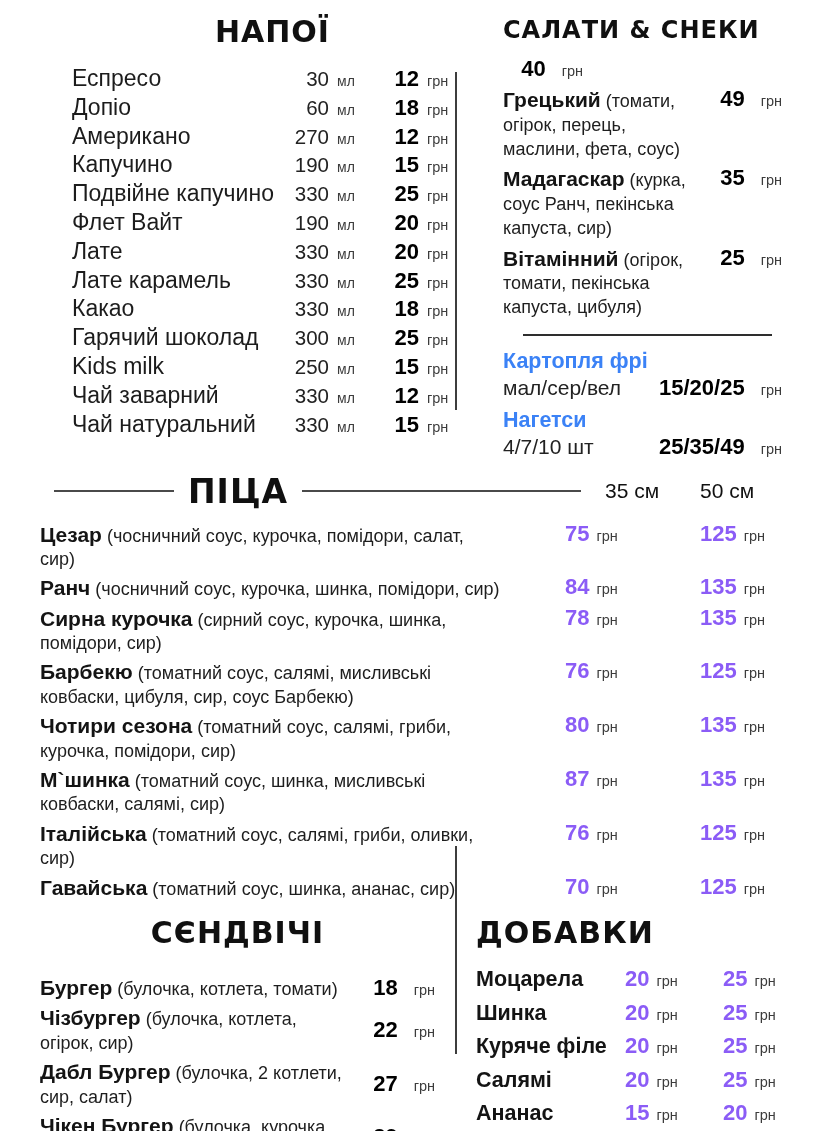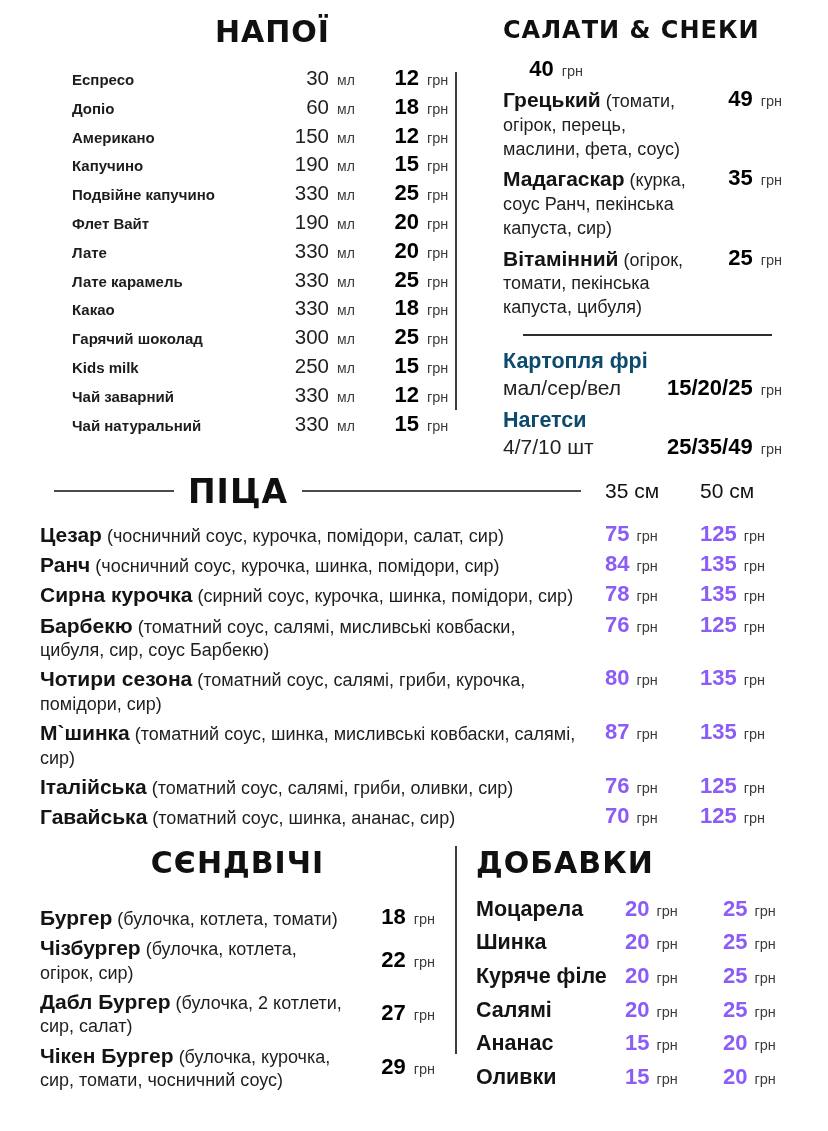--- a/index.html
+++ b/index.html
@@ -13,54 +13,54 @@
     font-family:"DejaVu Sans", sans-serif;
   }
   
   .top-section { display:flex; }
   .drinks-col { width:455px; padding:14px 14px 0 40px;margin-left:32px; }
   .drinks-col .section-title { text-align:center; margin-bottom:16px; }
   .drink-row {
     display:grid; grid-template-columns:1fr 52px 40px 50px 46px;
     align-items:baseline; height:28.8px;
   }
-  .d-name { font-weight:700; font-size:15px; color:#1c1c1c; }
+  .d-name { font-weight:400; font-size:23px; color:#1c1c1c; }
   .d-vol  { font-weight:400; font-size:20.5px; color:#222; text-align:right; padding-right:8px;}
   .d-unit { font-size:14px; color:#3c3c3c; }
   .d-price{ font-weight:700; font-size:22px; color:#000; text-align:right; padding-right:8px;}
   .d-cur  { font-size:14.5px; color:#3c3c3c; }
 
   .salads-col { flex:1; padding:16px 46px 0 16px; }
   .salads-col .section-title { margin-bottom:12px; font-size:24px; }
   .salad-item { display:flex; margin-bottom:4px; }
   .s-text { flex:1; font-size:18px; line-height:1.32; color:#1e1e1e; }
   .s-name { font-weight:700; font-size:21px; color:#141414; }
-  .price-pair { display:flex; gap:8px; align-items:baseline; justify-content:flex-end; margin-left:6px; min-width:74px; }
+  .price-pair { display:flex; gap:16px; align-items:baseline; justify-content:flex-end; margin-left:6px; min-width:74px; }
   .price-pair .p { font-weight:700; font-size:22px; color:#000; }
   .price-pair .c { font-size:14.5px; color:#3c3c3c; }
   .salad-divider { border-top:2.5px solid #2e2e2e; margin:14px 10px 12px 20px; }
   .extra-item { margin-bottom:6px; }
-  .x-name { font-weight:700; font-size:21.5px; color:#0c4a6e; line-height:1.25; }
+  .x-name { font-weight:700; font-size:21.5px; color:#3b82f6; line-height:1.25; }
   .x-row { display:flex; justify-content:space-between; align-items:baseline; }
   .x-portion { font-size:21px; color:#222; }
 
   .vrule { position:absolute; width:2px; background:#3d3d3d; left:455px; }
   .vrule-top { top:72px; height:338px; }
   .vrule-bottom { top:846px; height:208px; }
 
   
   .pizza-section { padding:6px 38px 0 40px; }
   .pizza-header { display:grid; grid-template-columns:1fr 95px 100px; align-items:center; margin-bottom:10px; }
   .ph-title-wrap { display:flex; align-items:center; gap:14px; }
   .ph-line { border-top:2.5px solid #4a4a4a; height:0; }
   .ph-line.left { width:120px; margin-left:14px; }
   .ph-line.right { flex:1; margin-right:14px; }
   .pizza-header .section-title { font-size:33px; }
   .size-label { font-size:21px; font-weight:400; color:#111; padding-left:10px; }
-  .pizza-row { display:grid; grid-template-columns:1fr 95px 100px; margin-bottom:3px; }
+  .pizza-row { display:grid; grid-template-columns:1fr 95px 100px; margin-bottom:3px;gap:40px; }
   .pz-text { font-size:18px; line-height:1.3; color:#1e1e1e; padding-right:14px; }
   .pz-name { font-weight:700; font-size:21px; color:#141414; }
   .price-cell { display:flex; gap:7px; align-items:baseline; padding-left:10px; }
   .price-cell .p { font-weight:700; font-size:22px; color:#8b5cf6; }
   .price-cell .c { font-size:14.5px; color:#3c3c3c; }
 
   
   .bottom-section { display:flex; margin-top:10px; }
   .sand-col { width:455px; padding:4px 20px 0 40px; }
   .sand-col .section-title { text-align:center; margin-bottom:24px; }
@@ -96,21 +96,21 @@
           <div class="drink-row">
             <span class="d-name">Допіо</span>
             <span class="d-vol">60</span>
             <span class="d-unit">мл</span>
             <span class="d-price">18</span>
             <span class="d-cur">грн</span>
           </div>
 
           <div class="drink-row">
             <span class="d-name">Американо</span>
-            <span class="d-vol">150</span>
+            <span class="d-vol">270</span>
             <span class="d-unit">мл</span>
             <span class="d-price">12</span>
             <span class="d-cur">грн</span>
           </div>
 
           <div class="drink-row">
             <span class="d-name">Капучино</span>
             <span class="d-vol">190</span>
             <span class="d-unit">мл</span>
             <span class="d-price">15</span>

